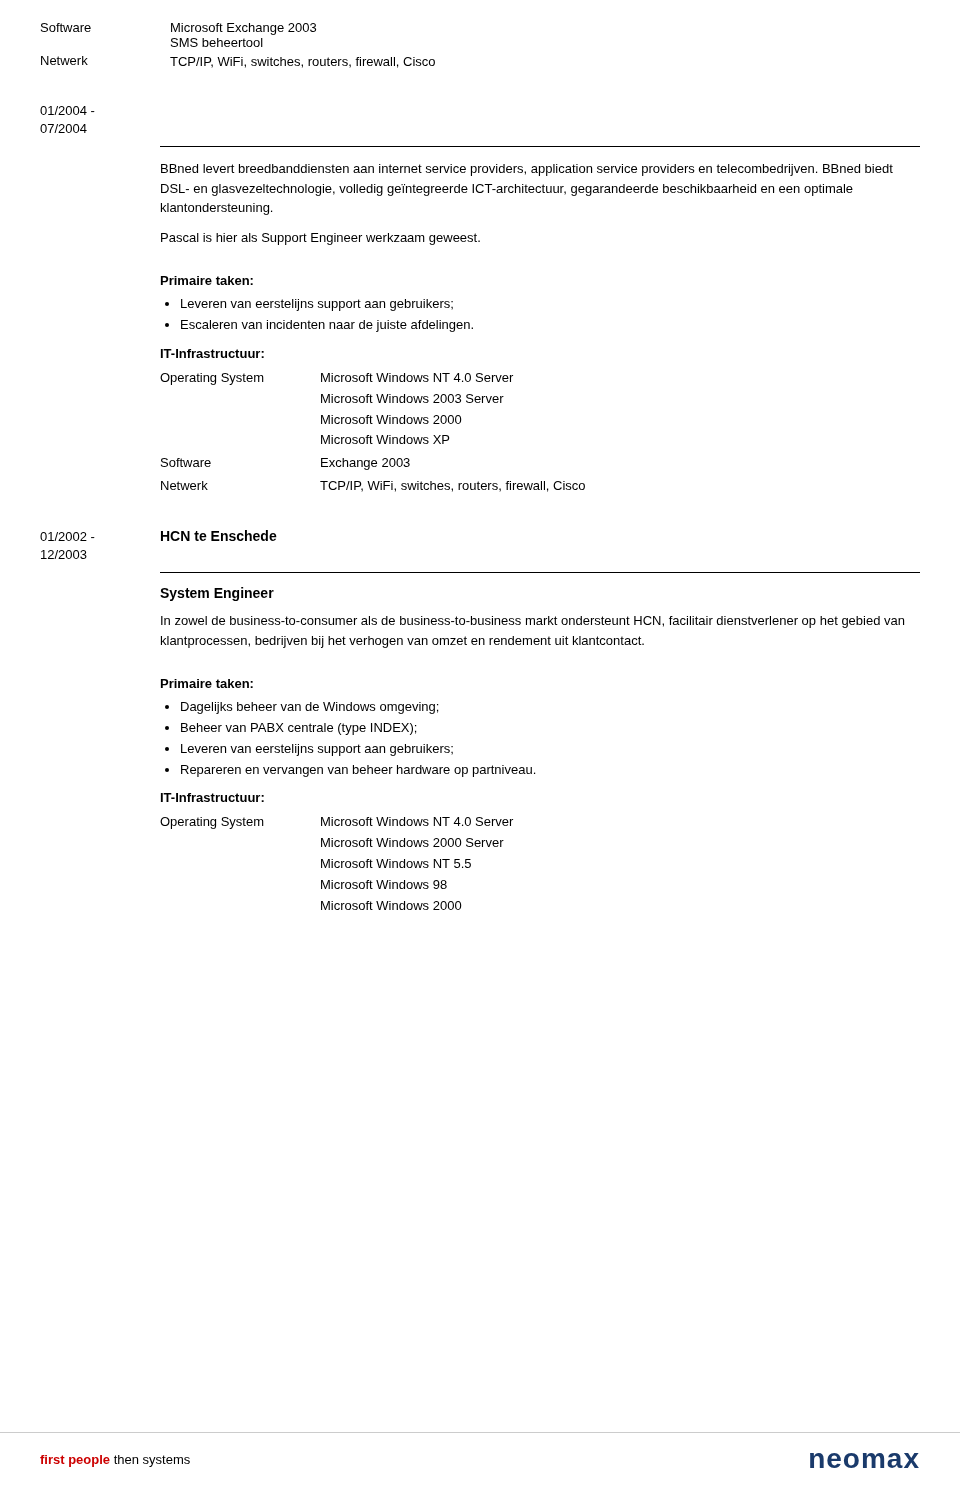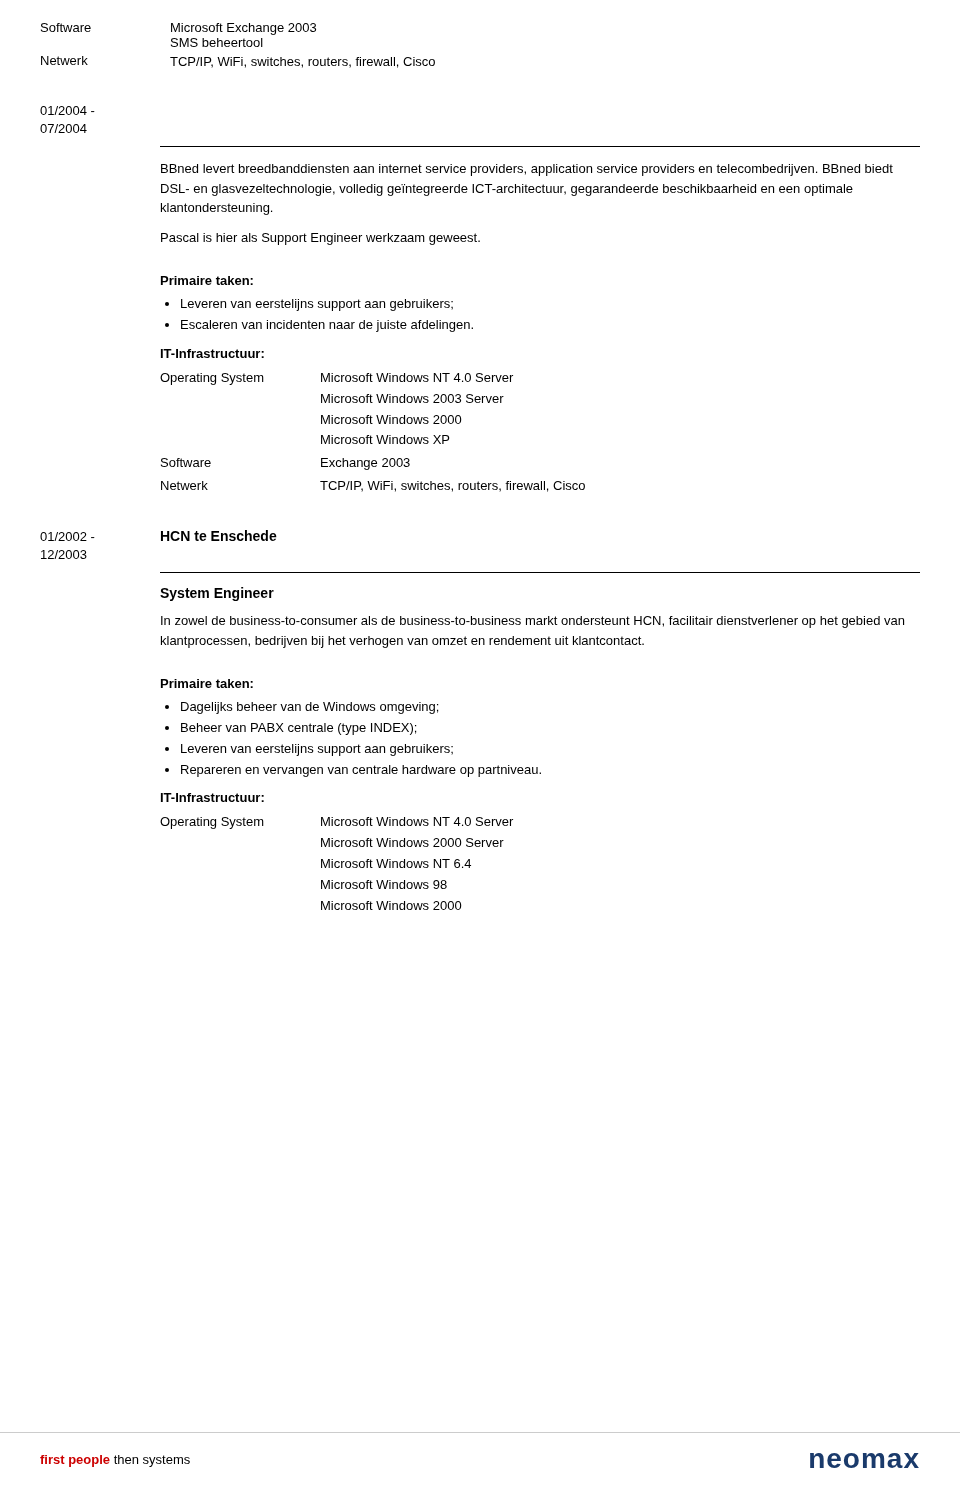--- a/index.html
+++ b/index.html
@@ -248,33 +248,33 @@
     <hr class="divider">
     <div class="job-body">
       <div class="job-title">System Engineer</div>
       <div class="job-description">In zowel de business-to-consumer als de business-to-business markt ondersteunt HCN, facilitair dienstverlener op het gebied van klantprocessen, bedrijven bij het verhogen van omzet en rendement uit klantcontact.</div>
 
       <div class="section-heading">Primaire taken:</div>
       <ul class="bullet-list">
         <li>Dagelijks beheer van de Windows omgeving;</li>
         <li>Beheer van PABX centrale (type INDEX);</li>
         <li>Leveren van eerstelijns support aan gebruikers;</li>
-        <li>Repareren en vervangen van centrale hardware op partniveau.</li>
+        <li>Repareren en vervangen van beheer hardware op partniveau.</li>
       </ul>
 
       <div class="it-infra">
         <div class="it-infra-title">IT-Infrastructuur:</div>
         <table class="infra-table">
           <tbody>
               <tr>
             <td class="infra-label">Operating System</td>
             <td class="infra-value">
               <div>Microsoft Windows NT 4.0 Server</div>
               <div>Microsoft Windows 2000 Server</div>
-              <div>Microsoft Windows NT 6.4</div>
+              <div>Microsoft Windows NT 5.5</div>
               <div>Microsoft Windows 98</div>
               <div>Microsoft Windows 2000</div>
             </td>
           </tr>
         </tbody>
           </table>
       </div>
     </div>
   </div>
 

